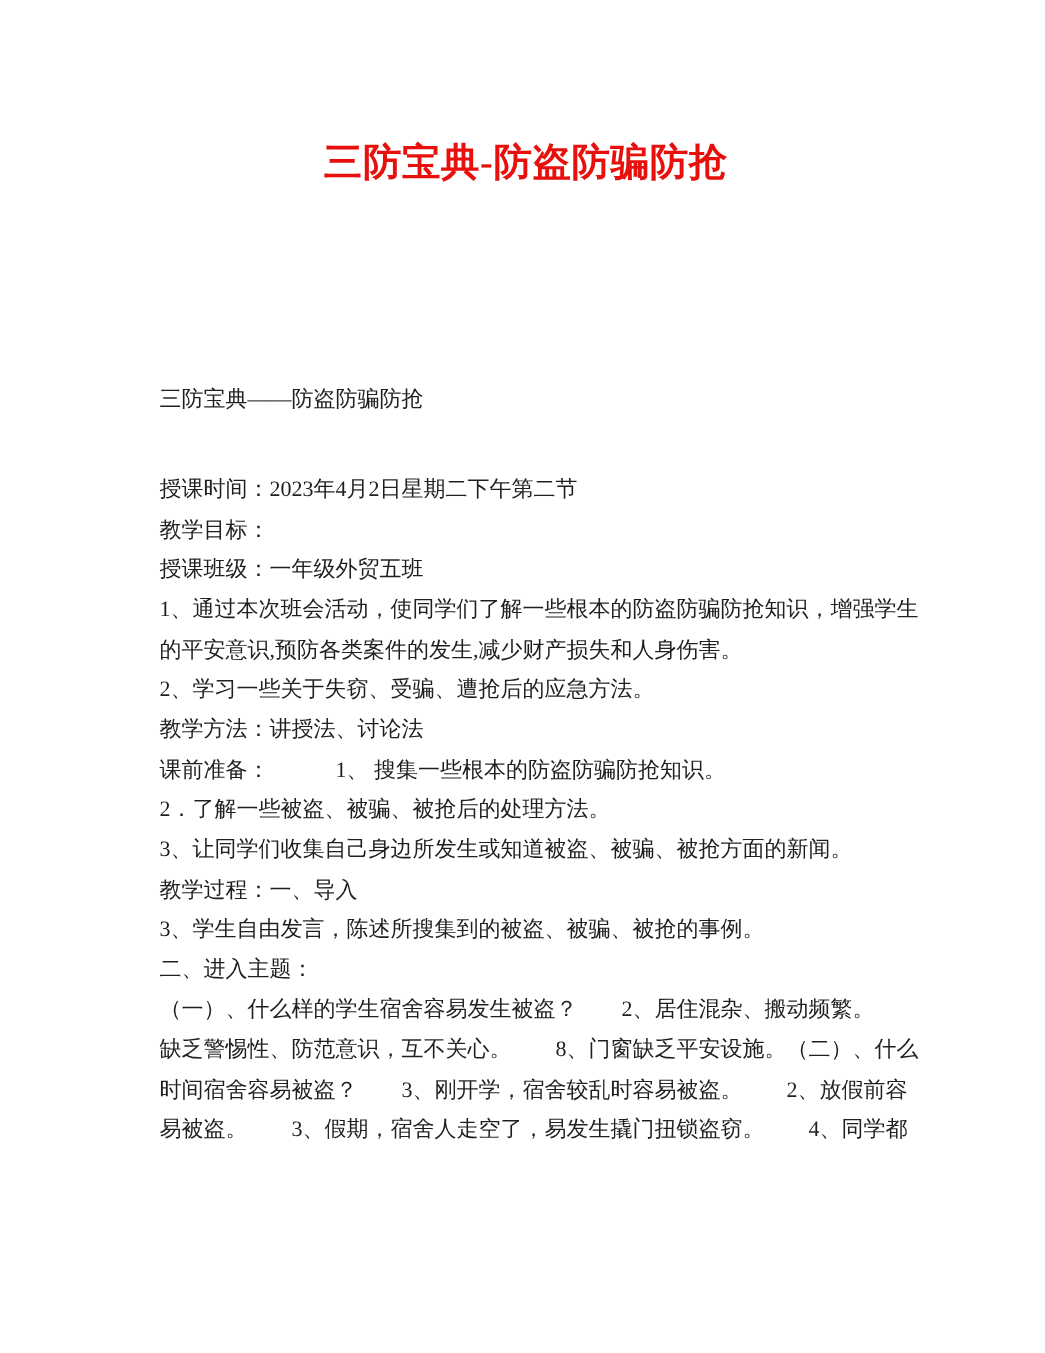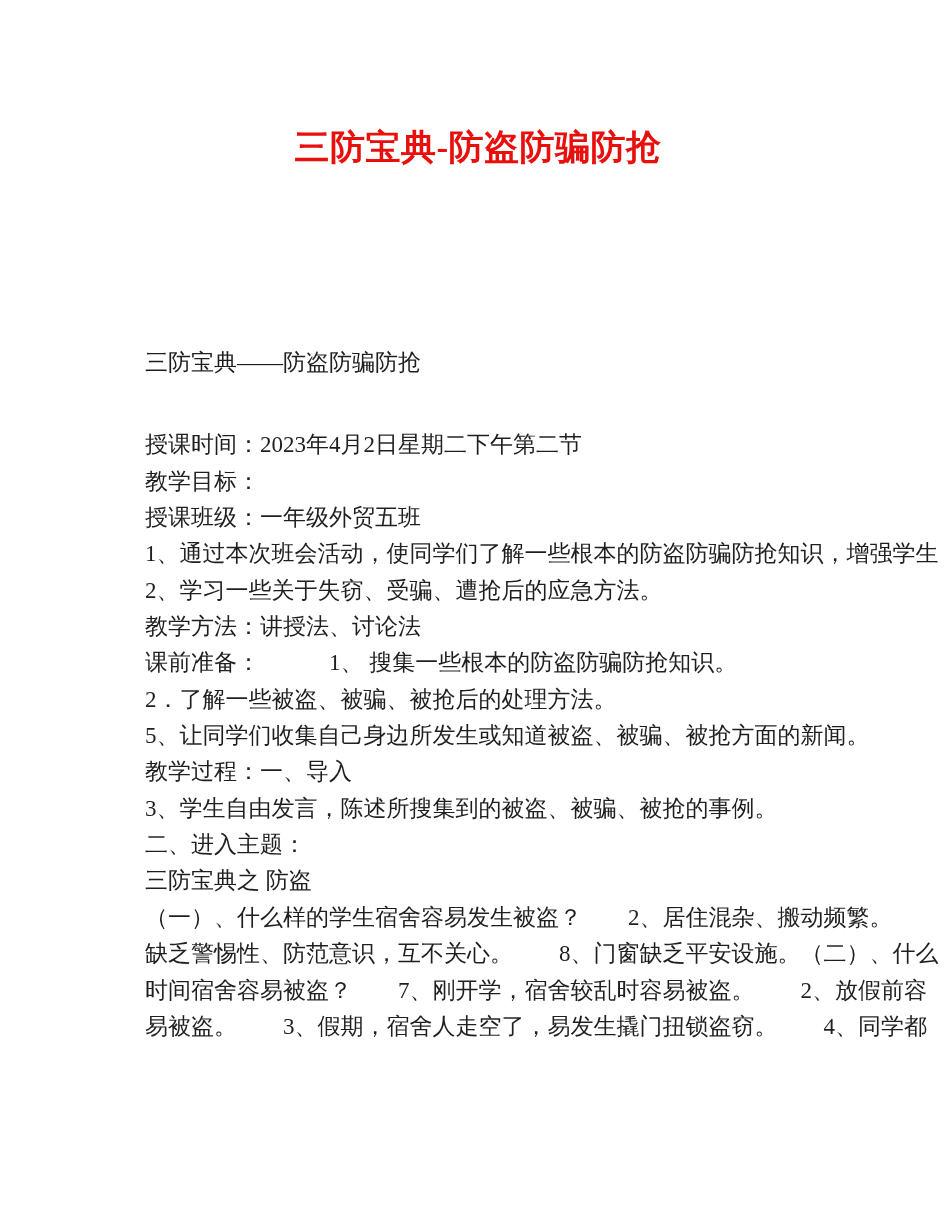--- a/index.html
+++ b/index.html
@@ -25,21 +25,21 @@
     font-weight: bold;
     letter-spacing: 0.5px;
     color: var(--title-color, #e8100c);
     white-space: pre;
   }
   .doc-body {
     position: absolute;
     left: 145px;
     top: 345px;
     width: 700px;
-    font-size: 23px;
+    font-size: 20px;
     line-height: 36.35px;
     color: var(--text-color, #1f1f1f);
   }
   .doc-line {
     white-space: pre;
   }
   .para-gap {
     height: 46px;
   }
 </style>
@@ -50,28 +50,28 @@
 
   <div class="doc-title">三防宝典-防盗防骗防抢</div>
 
   <div class="doc-body">
     <div class="doc-line">三防宝典——防盗防骗防抢</div>
     <div class="para-gap"></div>
     <div class="doc-line">授课时间：2023年4月2日星期二下午第二节</div>
     <div class="doc-line">教学目标：</div>
     <div class="doc-line">授课班级：一年级外贸五班</div>
     <div class="doc-line">1、通过本次班会活动，使同学们了解一些根本的防盗防骗防抢知识，增强学生</div>
+    <div class="doc-line">的平安意识,预防各类案件的发生,减少财产损失和人身伤害。</div>
     <div class="doc-line">2、学习一些关于失窃、受骗、遭抢后的应急方法。</div>
     <div class="doc-line">教学方法：讲授法、讨论法</div>
     <div class="doc-line">课前准备：　　　1、 搜集一些根本的防盗防骗防抢知识。</div>
     <div class="doc-line">2．了解一些被盗、被骗、被抢后的处理方法。</div>
-    <div class="doc-line">5、让同学们收集自己身边所发生或知道被盗、被骗、被抢方面的新闻。</div>
+    <div class="doc-line">3、让同学们收集自己身边所发生或知道被盗、被骗、被抢方面的新闻。</div>
     <div class="doc-line">教学过程：一、导入</div>
     <div class="doc-line">3、学生自由发言，陈述所搜集到的被盗、被骗、被抢的事例。</div>
     <div class="doc-line">二、进入主题：</div>
-    <div class="doc-line">三防宝典之 防盗</div>
     <div class="doc-line">（一）、什么样的学生宿舍容易发生被盗？　　2、居住混杂、搬动频繁。</div>
     <div class="doc-line">缺乏警惕性、防范意识，互不关心。　　8、门窗缺乏平安设施。（二）、什么</div>
-    <div class="doc-line">时间宿舍容易被盗？　　7、刚开学，宿舍较乱时容易被盗。　　2、放假前容</div>
+    <div class="doc-line">时间宿舍容易被盗？　　3、刚开学，宿舍较乱时容易被盗。　　2、放假前容</div>
     <div class="doc-line">易被盗。　　3、假期，宿舍人走空了，易发生撬门扭锁盗窃。　　4、同学都</div>
   </div>
 
 </div>
 
 </body></html>

